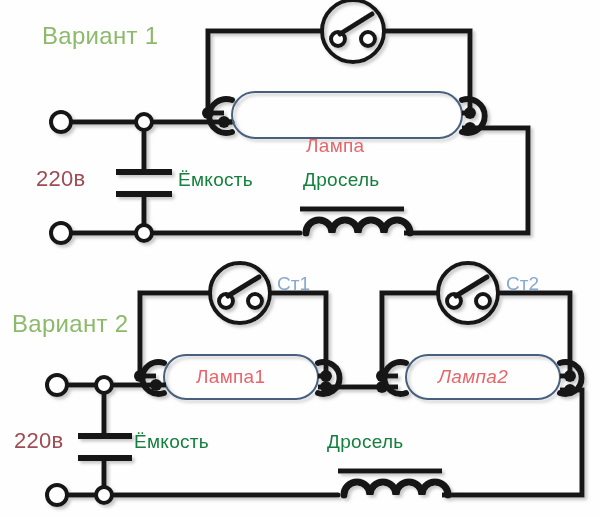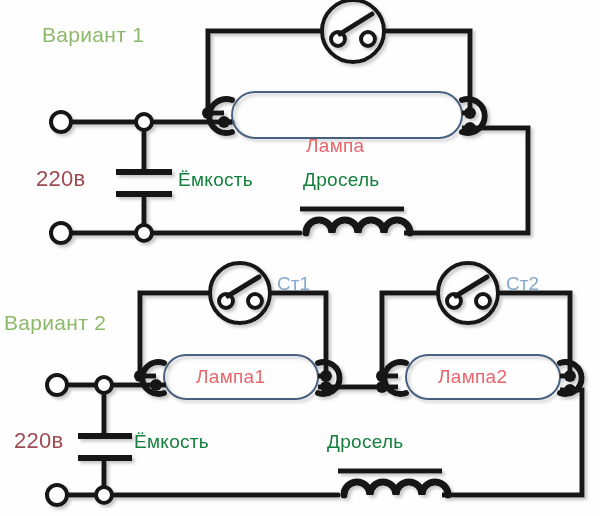--- a/index.html
+++ b/index.html
@@ -26,21 +26,21 @@
   }
   .lbl {
     position: absolute;
     white-space: nowrap;
     font-family: "Liberation Sans", sans-serif;
     line-height: 1;
     user-select: none;
   }
   .lbl-variant {
     color: #8cb96a;
-    font-size: 21px;
+    font-size: 24px;
     letter-spacing: 0.3px;
   }
   .lbl-volt {
     color: #9e4b52;
     font-size: 22px;
     letter-spacing: 0.3px;
   }
   .lbl-blue {
     color: #15803d;
     font-size: 19px;
@@ -202,29 +202,29 @@
 
   <div class="lbl lbl-volt" style="left:36px; top:168px;">220в</div>
 
   <div class="lbl lbl-blue" style="left:178px; top:170px;">Ёмкость</div>
 
   <div class="lbl lbl-blue" style="left:303px; top:170px;">Дросель</div>
 
 
   <div class="lbl lbl-lamp" style="left:306px; top:105px;margin-top:31px;">Лампа</div>
 
-  <div class="lbl lbl-variant" style="left:4px; top:312px;">Вариант 2</div>
+  <div class="lbl lbl-variant" style="left:12px; top:312px;">Вариант 2</div>
 
   <div class="lbl lbl-volt" style="left:14px; top:430px;">220в</div>
 
   <div class="lbl lbl-blue" style="left:134px; top:432px;">Ёмкость</div>
 
   <div class="lbl lbl-blue" style="left:327px; top:432px;">Дросель</div>
 
   <div class="lbl lbl-starter" style="left:277px; top:274px;">Ст1</div>
 
   <div class="lbl lbl-starter" style="left:506px; top:274px;">Ст2</div>
 
   <div class="lbl lbl-lamp" style="left:196px; top:367px;text-align:center;">Лампа1</div>
 
-  <div class="lbl lbl-lamp" style="left:438px; top:367px;">Лампа2</div>
+  <div class="lbl lbl-lamp" style="left:438px; top:367px;font-style:italic;">Лампа2</div>
 
 </div>
 
 </body></html>

